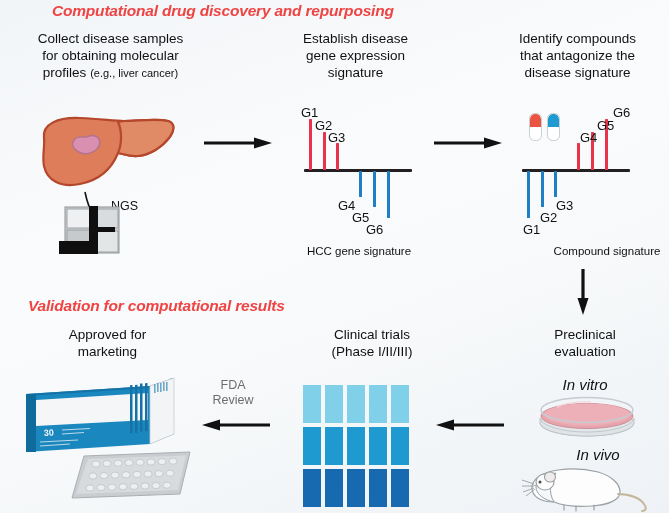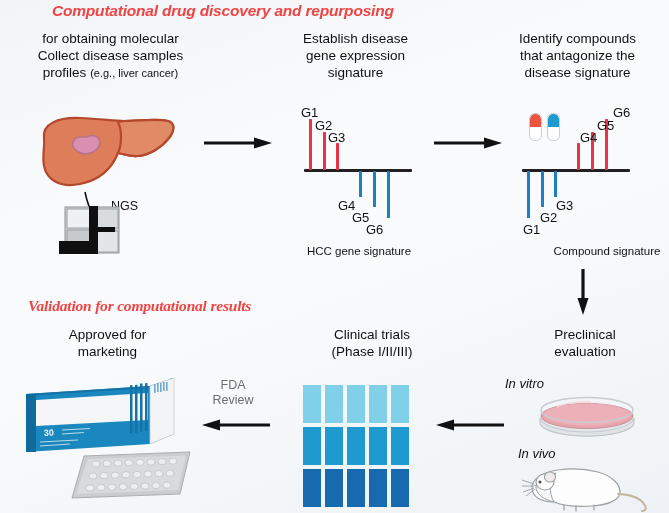--- a/index.html
+++ b/index.html
@@ -15,21 +15,21 @@
   .section-title{
     font-size:15.5px;font-weight:bold;font-style:italic;
     letter-spacing:-0.2px;color:#ef4444;white-space:nowrap;
   }
   .col-head{
     font-size:13.5px;line-height:17px;text-align:center;color:#111;
   }
   .col-head .small{font-size:11px;}
   .cap{font-size:11.5px;text-align:center;color:#111;white-space:nowrap;}
   .gene-lbl{font-size:13px;color:#111;white-space:nowrap;}
-  .ital{font-style:italic;font-size:13px;text-align:left;}
+  .ital{font-style:italic;font-size:15px;text-align:center;}
   .gray-lbl{font-size:12.5px;line-height:15px;text-align:center;color:#6d6d6d;}
   .ngs-lbl{font-size:12.5px;color:#111;}
 
   
   .baseline{background:#231f20;height:3px;border-radius:1px;}
   .bar{position:absolute;width:2.6px;border-radius:0.5px;}
   .bar.up{background:#e8334a;}
   .bar.dn{background:#1f7fc4;}
 
   
@@ -48,22 +48,22 @@
   .capsule .top{position:absolute;left:0;right:0;top:0;height:13px;border-radius:5px 5px 0 0;}
 </style>
 </head>
 <body>
 
 <div class="stage">
 
   <div class="abs section-title" style="left:52px;top:2px;">Computational drug discovery and repurposing</div>
 
   <div class="abs col-head" style="left:8px;top:30px;width:205px;">
+    <div>Collect disease samples</div>
     <div>for obtaining molecular</div>
-    <div>Collect disease samples</div>
     <div>
       <span>profiles</span>
       <span class="small">(e.g., liver cancer)</span>
     </div>
   </div>
 
   <div class="abs col-head" style="left:268px;top:30px;width:175px;">
     <div>Establish disease</div>
     <div>gene expression</div>
     <div>signature</div>
@@ -170,21 +170,21 @@
   <div class="abs gene-lbl" style="left:523px;top:222px;">G1</div>
   <div class="abs cap" style="left:537px;top:245px;width:140px;">Compound signature</div>
 
   <div class="abs" style="left:576px;top:268px;width:14px;height:48px;">
     <svg width="14" height="48" viewBox="0 0 14 48">
       <line x1="7" y1="1" x2="7" y2="32" stroke="#111" stroke-width="3.2"></line>
       <path d="M1.5 30 L7 47 L12.5 30 Z" fill="#111"></path>
     </svg>
   </div>
 
-  <div class="abs section-title" style="left:28px;top:297px;font-family:Liberation Serif, serif;">Validation for computational results</div>
+  <div class="abs section-title" style="left:28px;top:297px;">Validation for computational results</div>
 
   <div class="abs col-head" style="left:20px;top:326px;width:175px;">
     <div>Approved for</div>
     <div>marketing</div>
   </div>
 
   <div class="abs" style="left:22px;top:372px;width:160px;height:90px;">
     <svg width="160" height="90" viewBox="0 0 160 90">
       <polygon points="4,22 128,14 152,6 152,62 128,72 4,80" fill="#1b87bf"></polygon>
       <polygon points="4,22 128,14 152,6 150,6 128,16 4,24" fill="#1472a6"></polygon>

